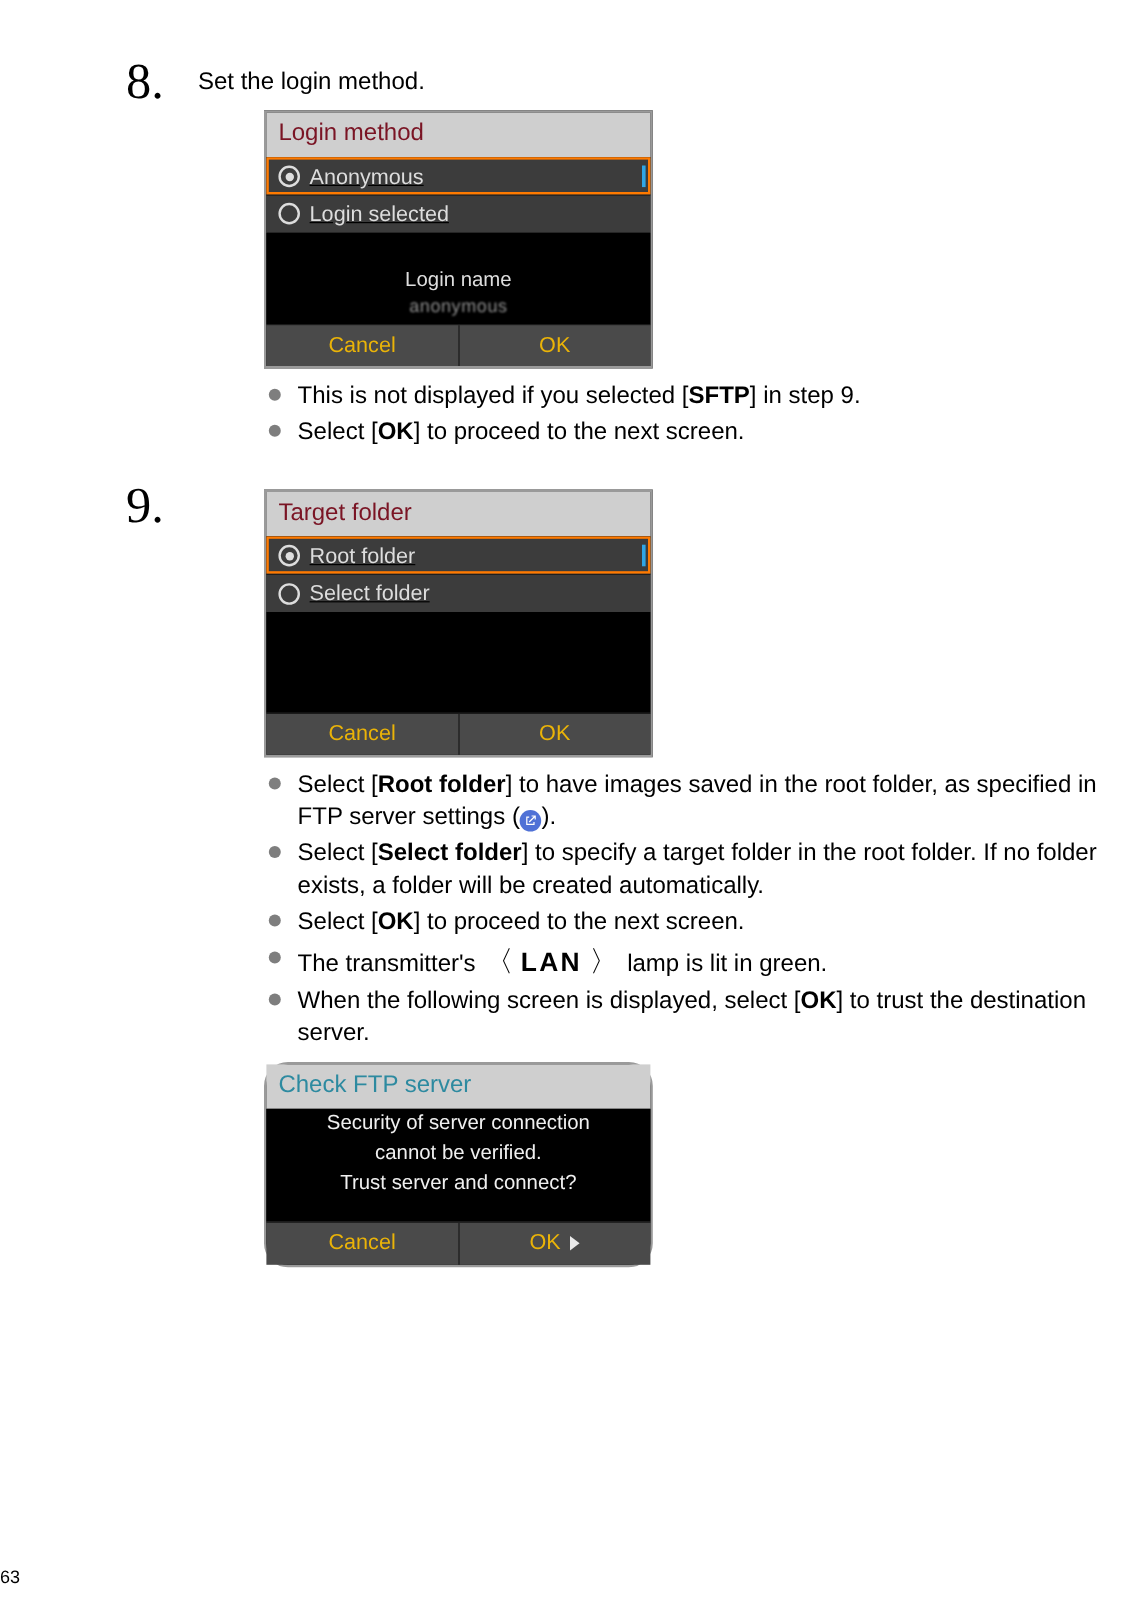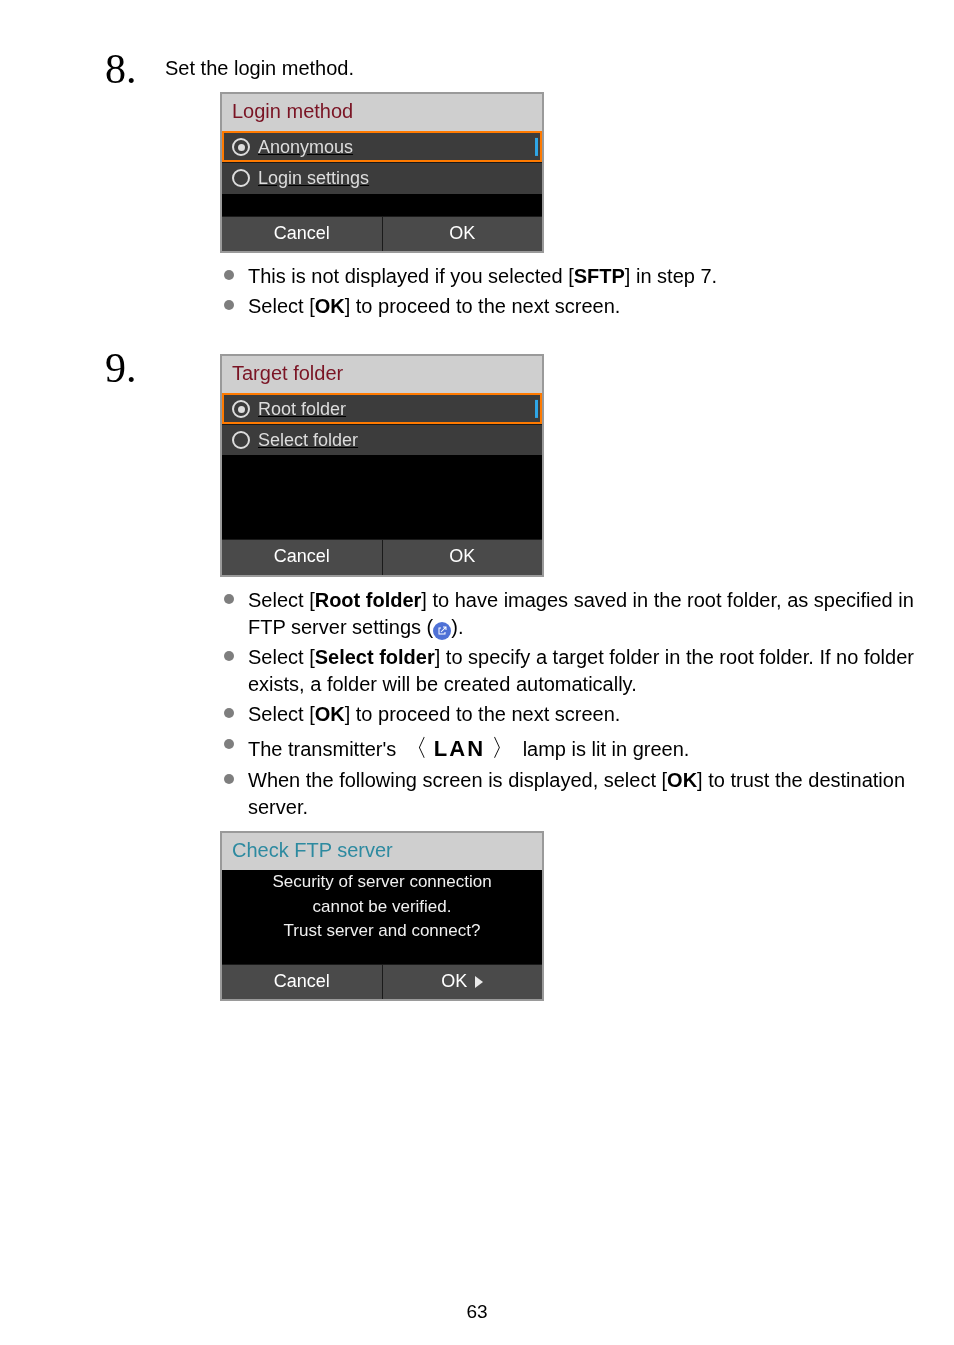--- a/index.html
+++ b/index.html
@@ -123,21 +123,21 @@
     padding-top: 1px;
   }
   .panel-actions {
     display: flex;
     background: var(--camera-gray3);
     border-top: 1px solid #1a1a1a;
   }
   .panel-actions > div {
     flex: 1;
     text-align: center;
-    color: #ffffff;
+    color: #eab308;
     font-size: 18px;
     padding: 4px 0 6px;
   }
   .panel-actions > div + div {
     border-left: 1px solid #1a1a1a;
   }
 
   .panel-message {
     background: var(--camera-black);
     color: #f0f0f0;
@@ -194,22 +194,21 @@
     vertical-align: -3px;
     align-items: center;
     justify-content: center;
   }
   .link-icon svg { width: 12px; height: 12px; display: block; }
 
   .page-num {
     position: absolute;
     left: 0; right: 0;
     bottom: 20px;
-    text-align: center;
-    font-size: 19px;
+    font-size: 15px;
     color: #000;
   }
 </style>
 </head>
 <body>
 
 <div class="page">
 
   <div class="step">
     <div class="step-number">8.</div>
@@ -217,33 +216,37 @@
 
     <div class="panel">
       <div class="panel-title">Login method</div>
       <div class="panel-body">
         <div class="opt-row selected">
           <span class="radio-dot filled"></span>
           <span>Anonymous</span>
         </div>
         <div class="opt-row">
           <span class="radio-dot"></span>
-          <span>Login settings</span>
+          <span>Login selected</span>
         </div>
         <div class="panel-spacer"></div>
+        <div class="login-name-block">
+          <div class="login-name-label">Login name</div>
+          <div class="login-name-value">anonymous</div>
+        </div>
       </div>
       <div class="panel-actions">
         <div>Cancel</div>
         <div>OK</div>
       </div>
     </div>
 
     <ul class="bullets">
       <li>
-        <span>This is not displayed if you selected [</span><span class="bold">SFTP</span><span>] in step 7.</span>
+        <span>This is not displayed if you selected [</span><span class="bold">SFTP</span><span>] in step 9.</span>
       </li>
       <li>
         <span>Select [</span><span class="bold">OK</span><span>] to proceed to the next screen.</span>
       </li>
     </ul>
   </div>
 
   <div class="step">
     <div class="step-number">9.</div>
 
@@ -281,21 +284,21 @@
         <span>Select [</span><span class="bold">OK</span><span>] to proceed to the next screen.</span>
       </li>
       <li class="extra-gap">
         <span>The transmitter's  </span><span class="angle">〈</span><span class="lan-tag">LAN</span><span class="angle">〉</span><span>  lamp is lit in green.</span>
       </li>
       <li>
         <span>When the following screen is displayed, select [</span><span class="bold">OK</span><span>] to trust the destination server.</span>
       </li>
     </ul>
 
-    <div class="panel" style="margin-top:10px;">
+    <div class="panel" style="margin-top:10px;border-radius:20px;">
       <div class="panel-title" style="color:#2d8aa0;">Check FTP server</div>
       <div class="panel-message">
         <div>Security of server connection</div>
         <div>cannot be verified.</div>
         <div>Trust server and connect?</div>
       </div>
       <div class="panel-actions">
         <div>Cancel</div>
         <div>
           <span>OK</span><span class="arrow-right"></span>

